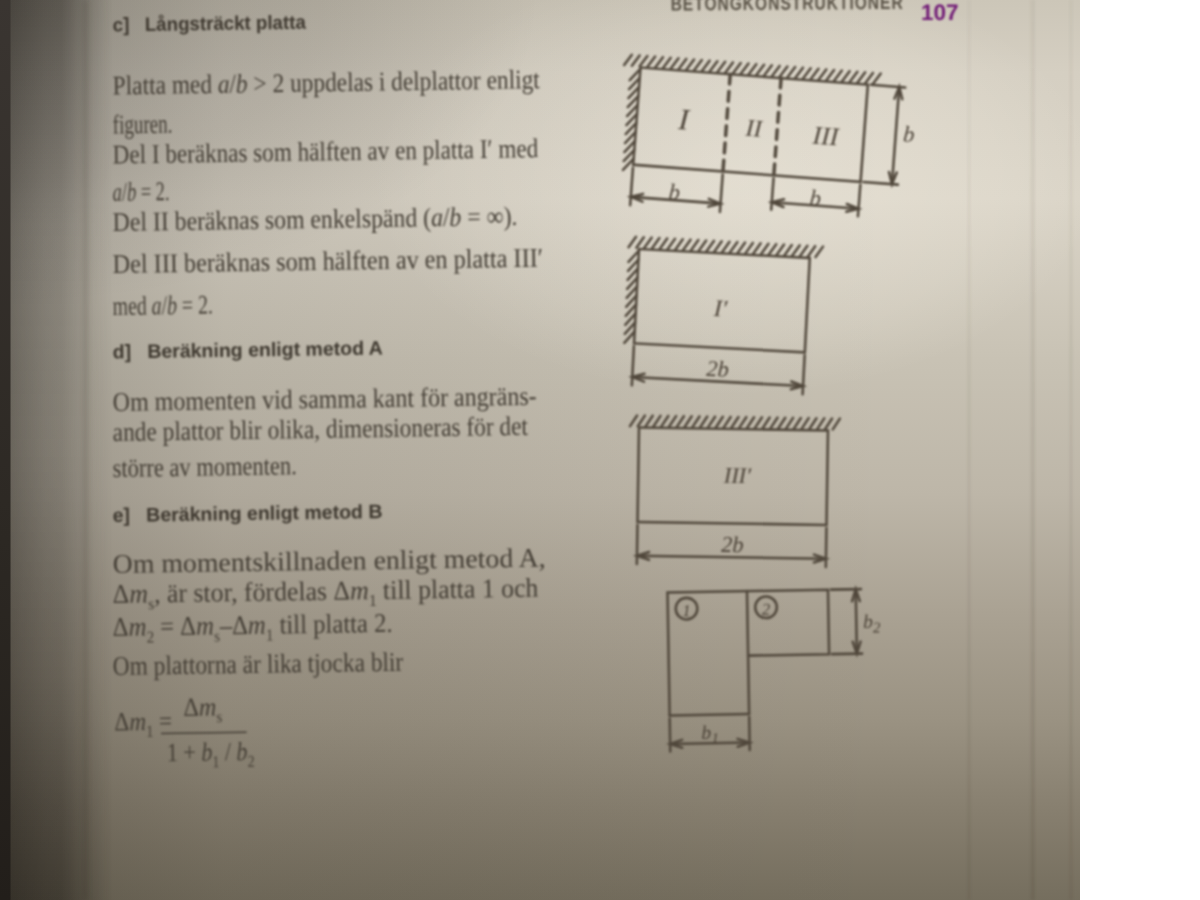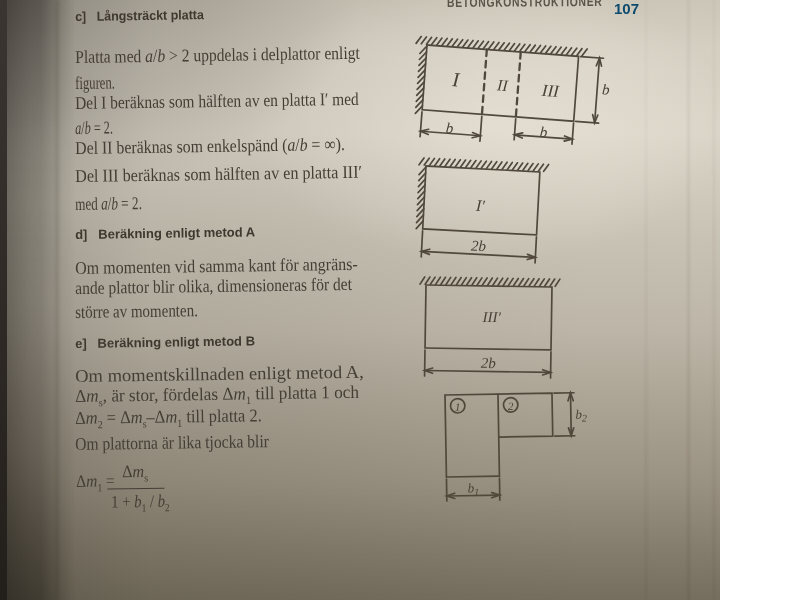--- a/index.html
+++ b/index.html
@@ -42,21 +42,21 @@
 clip-path:polygon(17px 0px, 61px 0px, 61px 600px, 7px 600px);filter:blur(0.4px);"></div>
 
 <div style="position:absolute;left:744px;top:0;width:13px;height:9px;background:#aa753e;clip-path:polygon(0px 0px, 13px 0px, 13px 9px);"></div>
 
 <div style="position:absolute;left:750px;top:-2px;width:2.5px;height:604px;background:rgba(45,26,10,0.30);transform:rotate(0.95deg);filter:blur(0.7px);"></div>
 
 <div style="position:absolute;inset:0;filter:blur(0.55px);">
 
 <div style="position:absolute;left:447px;top:-5px;font:bold 13px 'Liberation Sans',sans-serif;letter-spacing:0.8px;color:#5b5448;transform:rotate(-0.4deg) scaleX(0.80);transform-origin:left top;">BETONGKONSTRUKTIONER</div>
 
-<div style="position:absolute;left:614px;top:0px;font:bold 15px 'Liberation Sans',sans-serif;color:#0c4a6e;">107</div>
+<div style="position:absolute;left:614px;top:0px;font:bold 15px 'Liberation Sans',sans-serif;color:#701a75;">107</div>
 
 <div style="position:absolute;inset:0;">
 
 <div class="hd" style="top:9px;transform-origin:left top;transform:rotate(-0.85deg) scaleX(0.958)">c]&nbsp;&nbsp;&nbsp;Långsträckt platta</div>
 
 <div class="hd" style="top:227px;transform-origin:left top;transform:rotate(-0.85deg)">d]&nbsp;&nbsp;&nbsp;Beräkning enligt metod A</div>
 
 <div class="hd" style="top:336px;transform-origin:left top;transform:rotate(-0.85deg)">e]&nbsp;&nbsp;&nbsp;Beräkning enligt metod B</div>
 
 <div class="ln" id="L0" style="top:47px;transform:rotate(-0.85deg) scaleX(0.865)">Platta med <i>a</i>/<i>b</i> &gt; 2 uppdelas i delplattor enligt</div>

